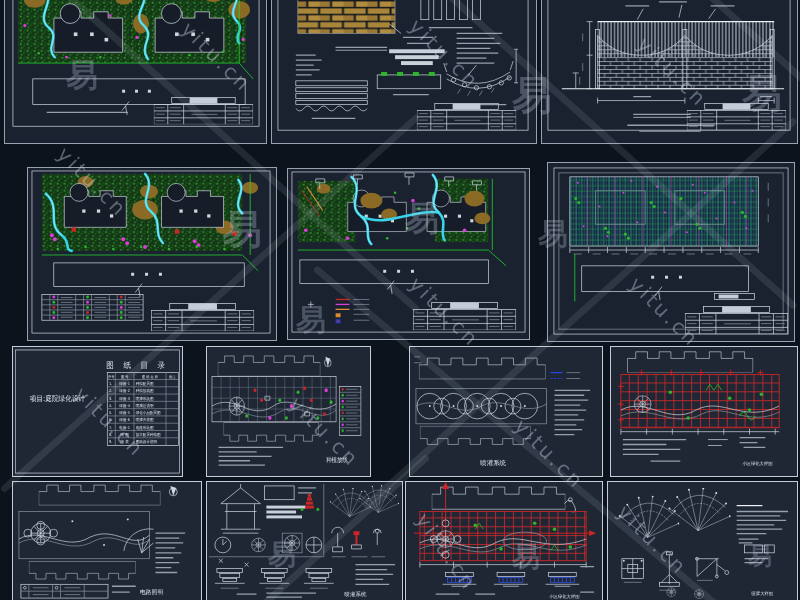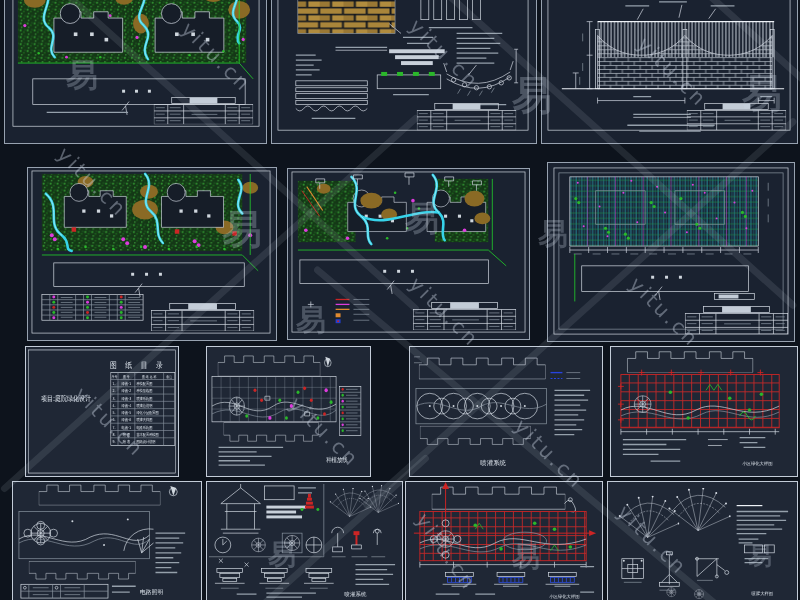--- a/index.html
+++ b/index.html
@@ -437,21 +437,21 @@
         <rect x="132" y="114" width="3" height="3"></rect>
       </g>
     <path class="w" d="M108 134l7 -9m-3.5 4.5l1.5 9"></path>
     <path class="gt" d="M222 20v8M222 36v8M222 52v8"></path>
     <rect x="168" y="132" width="40" height="6" class="w"></rect>
       <rect x="172" y="133" width="20" height="4" fill="#c3ccd7"></rect>
     <use href="#tb" x="138" y="144" width="104" height="29"></use>
   </svg>
 </div>
 
-<div class="sheet lt" style="left:25px;top:346px;width:154px;height:131px">
+<div class="sheet lt" style="left:12px;top:346px;width:171px;height:131px">
   <svg viewBox="0 0 190 131" preserveAspectRatio="none">
     <rect x="3" y="3" width="184" height="125" class="w"></rect>
     <text x="140" y="21" font-size="8.5" letter-spacing="4" text-anchor="middle">图 纸 目 录</text>
     <text x="50" y="55" font-size="7.5" text-anchor="middle">项目:庭院绿化设计</text>
     <g>
       <rect x="106" y="26" width="80" height="74" class="w"></rect>
       <path class="gt" d="M106 33H186M106 40.4H186M106 47.8H186M106 55.2H186M106 62.6H186M106 70H186M106 77.4H186M106 84.8H186M106 92.2H186M115 26V100M136 26V100M172 26V100"></path>
       <g font-size="3.6" text-anchor="middle">
         <text x="110.5" y="31">序号</text>
         <text x="125.5" y="31">图 号</text>

